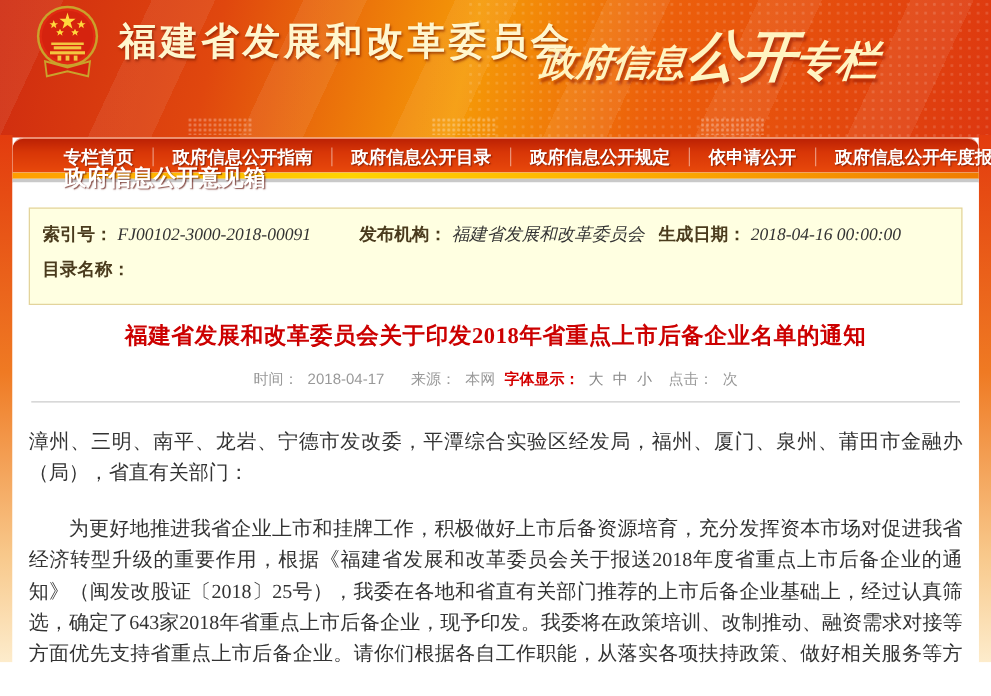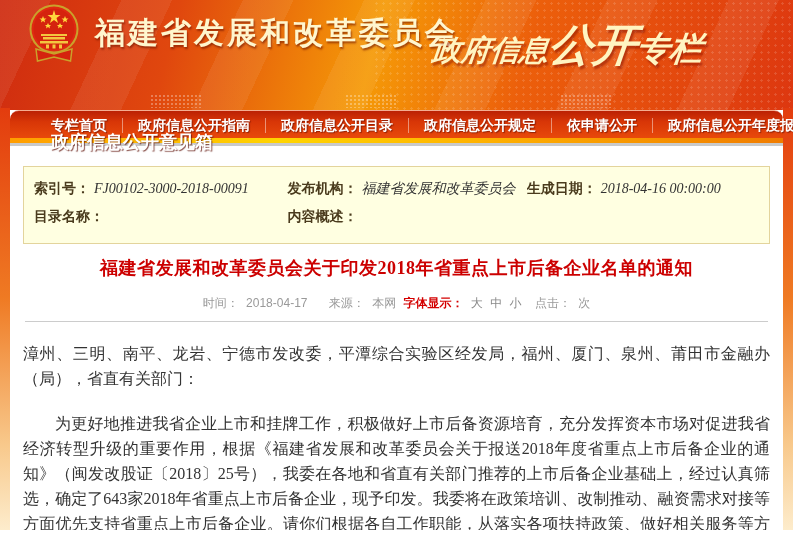--- a/index.html
+++ b/index.html
@@ -177,23 +177,20 @@
       </div>
       <div class="info-cell">
         <span class="info-label">发布机构：</span><span class="info-value">福建省发展和改革委员会</span>
       </div>
       <div class="info-cell">
         <span class="info-label">生成日期：</span><span class="info-value">2018-04-16 00:00:00</span>
       </div>
       <div class="info-cell">
         <span class="info-label">目录名称：</span><span class="info-value"></span>
       </div>
-      <div class="info-cell">
-        <span class="info-label">内容概述：</span><span class="info-value"></span>
-      </div>
     </div>
 
     <h1 class="article-title">福建省发展和改革委员会关于印发2018年省重点上市后备企业名单的通知</h1>
 
     <div class="meta-row">
       <span>时间：</span>
       <span>2018-04-17</span>
       <span style="margin-left:16px;">来源：</span>
       <span>本网</span>
       <span class="meta-font-label">字体显示：</span>

